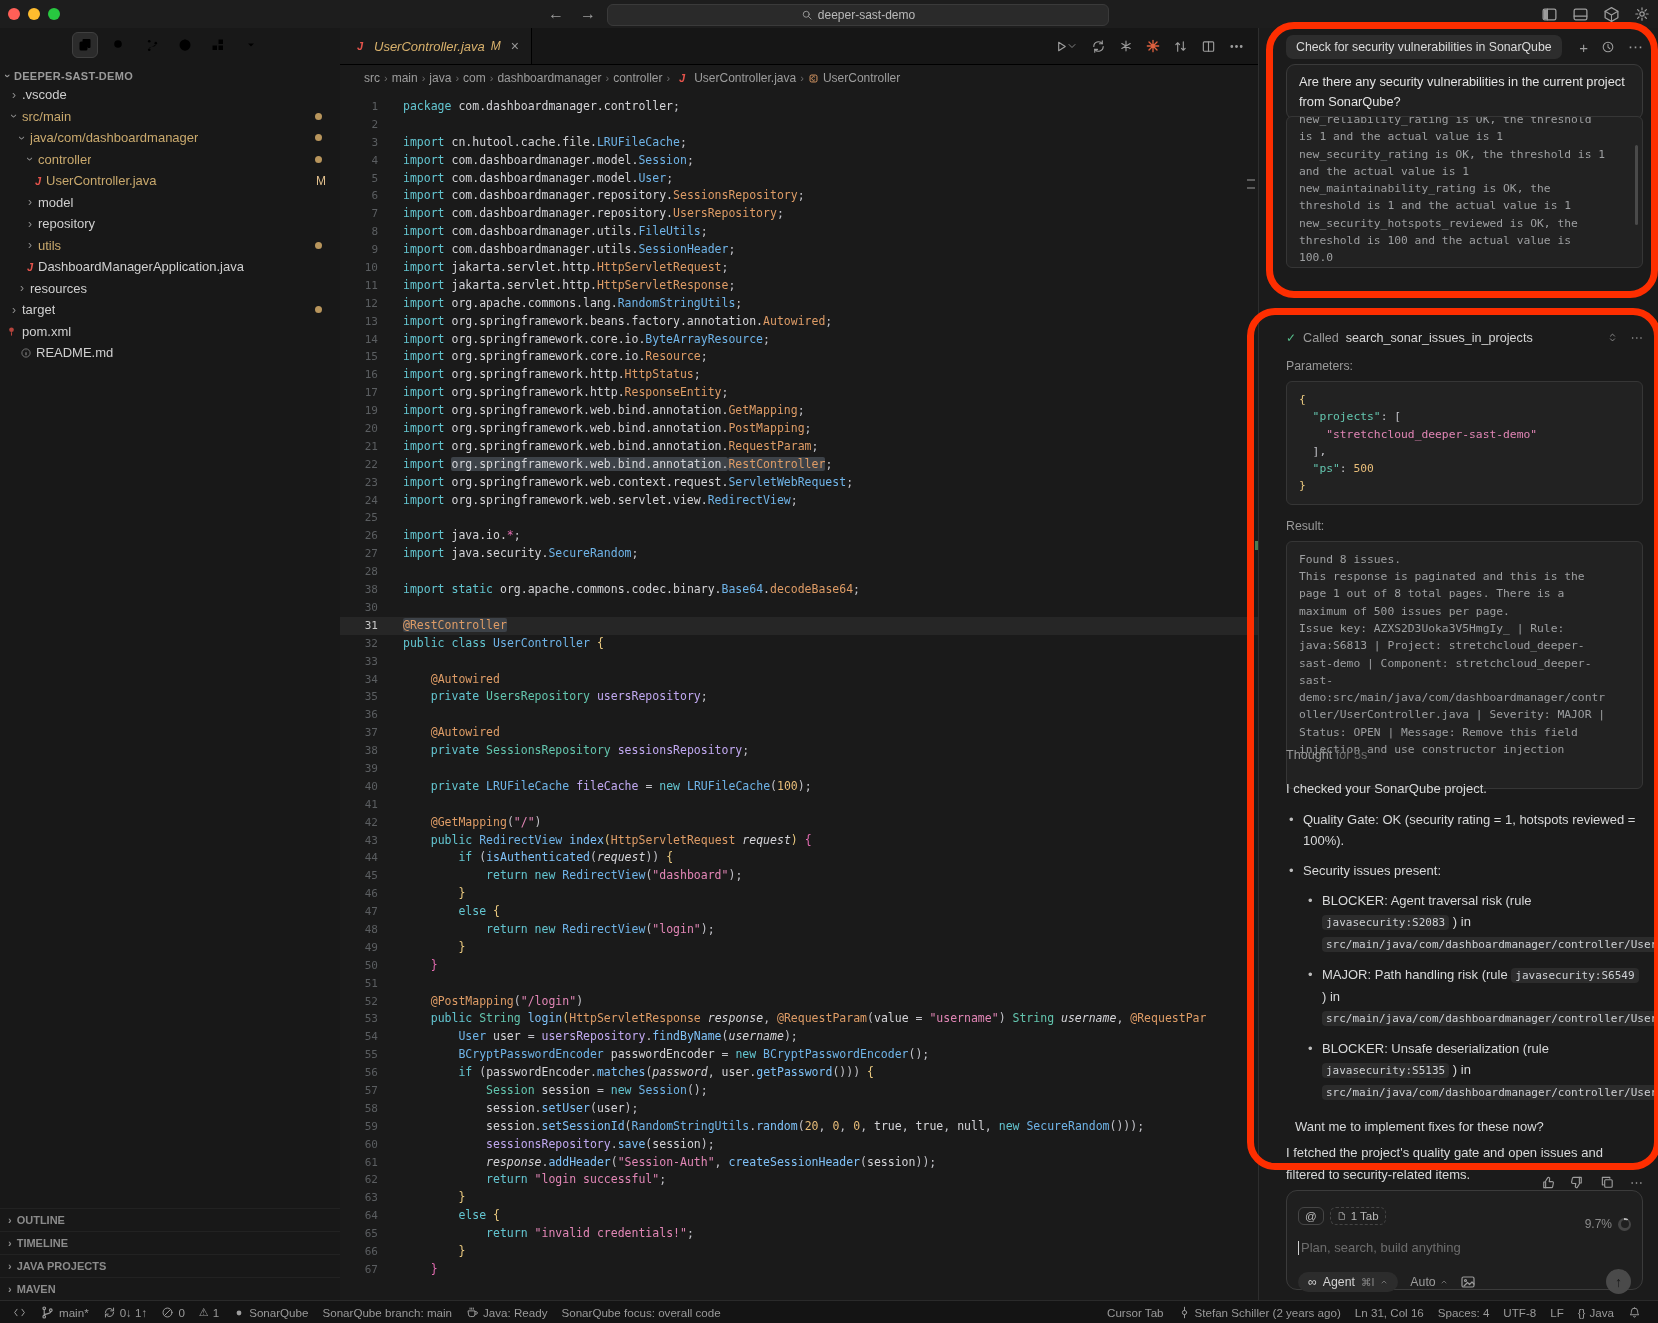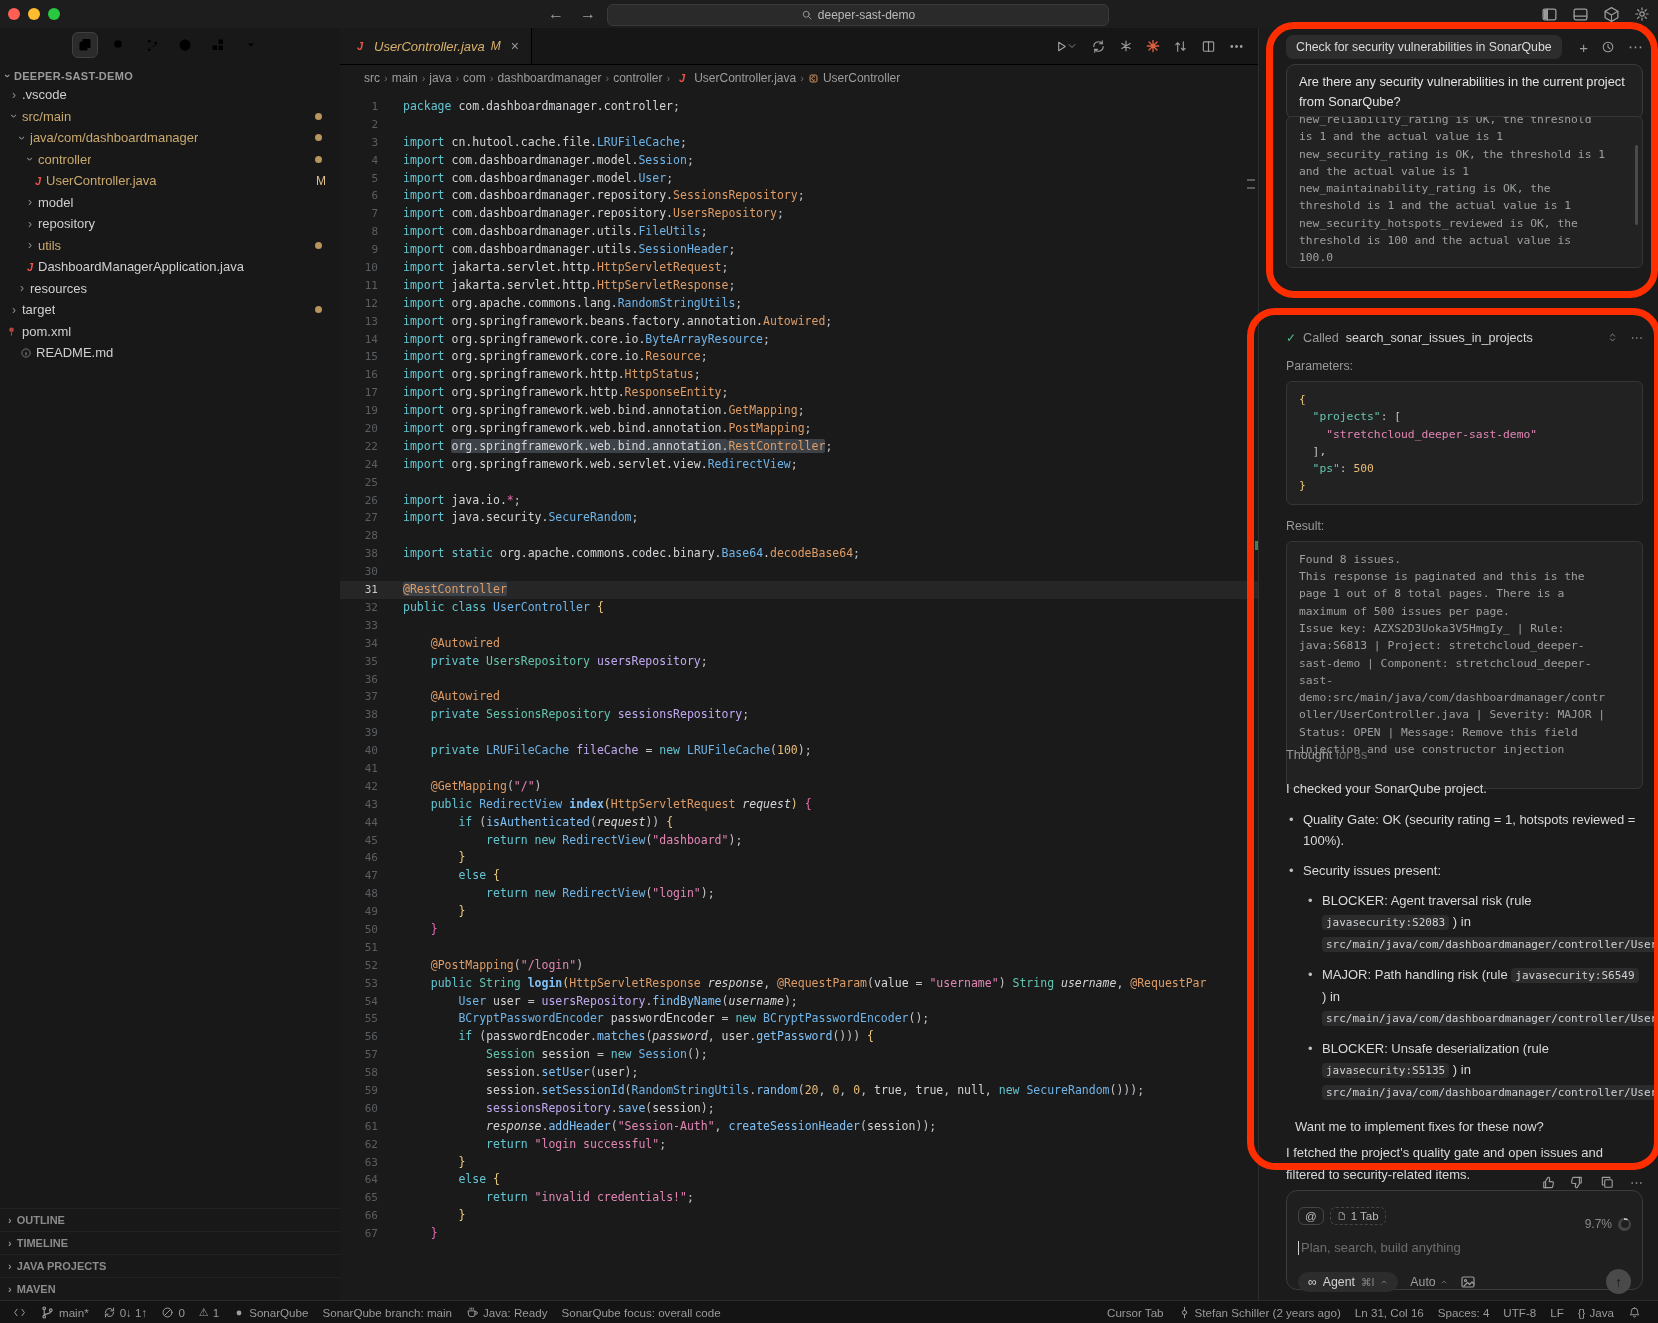--- a/index.html
+++ b/index.html
@@ -51,21 +51,21 @@
   #breadcrumbs{height:26px;display:flex;align-items:center;gap:4px;padding-left:24px;
                font-size:12px;color:#9d9d9d;white-space:nowrap;}
   #breadcrumbs .sep{color:#6d6d6d;font-size:11px;}
   #code-wrap{position:relative;height:1210px;overflow:hidden;padding-top:7px;}
   .cl{height:17.9px;line-height:17.9px;white-space:pre;font-family:"DejaVu Sans Mono",monospace;
       font-size:11.5px;display:flex;}
   .cl .ln{width:38px;flex:none;text-align:right;color:#5b5e61;padding-right:25px;font-size:11px;}
   .cl.cur{background:rgba(255,255,255,.055);}
   .cl.cur .ln{color:#c7c7c7;}
   .c-k{color:#63c5d0}.c-y{color:#63c5ae}.c-t{color:#6fb4e8}.c-f{color:#7fc1f7}
-  .c-fb{color:#7fc1f7;font-weight:bold}.c-o{color:#de9c66}.c-a{color:#de9c66}
+  .c-fb{color:#7fc1f7;font-weight:normal}.c-o{color:#de9c66}.c-a{color:#de9c66}
   .c-s{color:#e286b6}.c-n{color:#e8bd79}.c-l{color:#c0a8f0}.c-v{color:#d4d4d8}
   .c-d{color:#c2c2c8}.c-i{color:#d4d4d8;font-style:italic}.c-g{color:#eac97f}.c-m{color:#e26bb0}
   .hlw{background:#3d4248;border-radius:2px;}
   #minimap{position:absolute;right:0;top:0;width:12px;height:1210px;}
   .mm-orange{position:absolute;width:6px;height:6px;background:#cc7a3d;left:2px;}
   .mm-green{position:absolute;width:3px;height:9px;background:#4d7a52;left:9px;}
   .mm-gray{position:absolute;width:8px;height:2px;background:#5a5a5a;left:1px;}
 
   
   #panel{position:absolute;left:1258px;top:28px;width:400px;height:1272px;background:#1b1b1b;
@@ -439,21 +439,23 @@
         <div class="cl"><span class="ln">10</span><span><span class="c-k">import</span><span class="c-v"> jakarta.servlet.http.</span><span class="c-o">HttpServletRequest</span><span class="c-d">;</span></span></div>
         <div class="cl"><span class="ln">11</span><span><span class="c-k">import</span><span class="c-v"> jakarta.servlet.http.</span><span class="c-o">HttpServletResponse</span><span class="c-d">;</span></span></div>
         <div class="cl"><span class="ln">12</span><span><span class="c-k">import</span><span class="c-v"> org.apache.commons.lang.</span><span class="c-t">RandomStringUtils</span><span class="c-d">;</span></span></div>
         <div class="cl"><span class="ln">13</span><span><span class="c-k">import</span><span class="c-v"> org.springframework.beans.factory.annotation.</span><span class="c-o">Autowired</span><span class="c-d">;</span></span></div>
         <div class="cl"><span class="ln">14</span><span><span class="c-k">import</span><span class="c-v"> org.springframework.core.io.</span><span class="c-t">ByteArrayResource</span><span class="c-d">;</span></span></div>
         <div class="cl"><span class="ln">15</span><span><span class="c-k">import</span><span class="c-v"> org.springframework.core.io.</span><span class="c-o">Resource</span><span class="c-d">;</span></span></div>
         <div class="cl"><span class="ln">16</span><span><span class="c-k">import</span><span class="c-v"> org.springframework.http.</span><span class="c-o">HttpStatus</span><span class="c-d">;</span></span></div>
         <div class="cl"><span class="ln">17</span><span><span class="c-k">import</span><span class="c-v"> org.springframework.http.</span><span class="c-o">ResponseEntity</span><span class="c-d">;</span></span></div>
         <div class="cl"><span class="ln">19</span><span><span class="c-k">import</span><span class="c-v"> org.springframework.web.bind.annotation.</span><span class="c-o">GetMapping</span><span class="c-d">;</span></span></div>
         <div class="cl"><span class="ln">20</span><span><span class="c-k">import</span><span class="c-v"> org.springframework.web.bind.annotation.</span><span class="c-o">PostMapping</span><span class="c-d">;</span></span></div>
+        <div class="cl"><span class="ln">21</span><span><span class="c-k">import</span><span class="c-v"> org.springframework.web.bind.annotation.</span><span class="c-o">RequestParam</span><span class="c-d">;</span></span></div>
         <div class="cl"><span class="ln">22</span><span><span class="c-k">import</span><span class="c-v"> </span><span class="c-v hlw">org.springframework.web.bind.annotation.</span><span class="c-o hlw">RestController</span><span class="c-d">;</span></span></div>
+        <div class="cl"><span class="ln">23</span><span><span class="c-k">import</span><span class="c-v"> org.springframework.web.context.request.</span><span class="c-t">ServletWebRequest</span><span class="c-d">;</span></span></div>
         <div class="cl"><span class="ln">24</span><span><span class="c-k">import</span><span class="c-v"> org.springframework.web.servlet.view.</span><span class="c-t">RedirectView</span><span class="c-d">;</span></span></div>
         <div class="cl"><span class="ln">25</span><span></span></div>
         <div class="cl"><span class="ln">26</span><span><span class="c-k">import</span><span class="c-v"> java.io.</span><span class="c-m">*</span><span class="c-d">;</span></span></div>
         <div class="cl"><span class="ln">27</span><span><span class="c-k">import</span><span class="c-v"> java.security.</span><span class="c-t">SecureRandom</span><span class="c-d">;</span></span></div>
         <div class="cl"><span class="ln">28</span><span></span></div>
         <div class="cl"><span class="ln">38</span><span><span class="c-k">import</span><span class="c-v"> </span><span class="c-k">static</span><span class="c-v"> org.apache.commons.codec.binary.</span><span class="c-t">Base64</span><span class="c-v">.</span><span class="c-o">decodeBase64</span><span class="c-d">;</span></span></div>
         <div class="cl"><span class="ln">30</span><span></span></div>
         <div class="cl cur"><span class="ln">31</span><span><span class="c-a hlw">@RestController</span></span></div>
         <div class="cl"><span class="ln">32</span><span><span class="c-k">public class</span><span class="c-v"> </span><span class="c-t">UserController</span><span class="c-v"> </span><span class="c-g">{</span></span></div>
         <div class="cl"><span class="ln">33</span><span></span></div>

